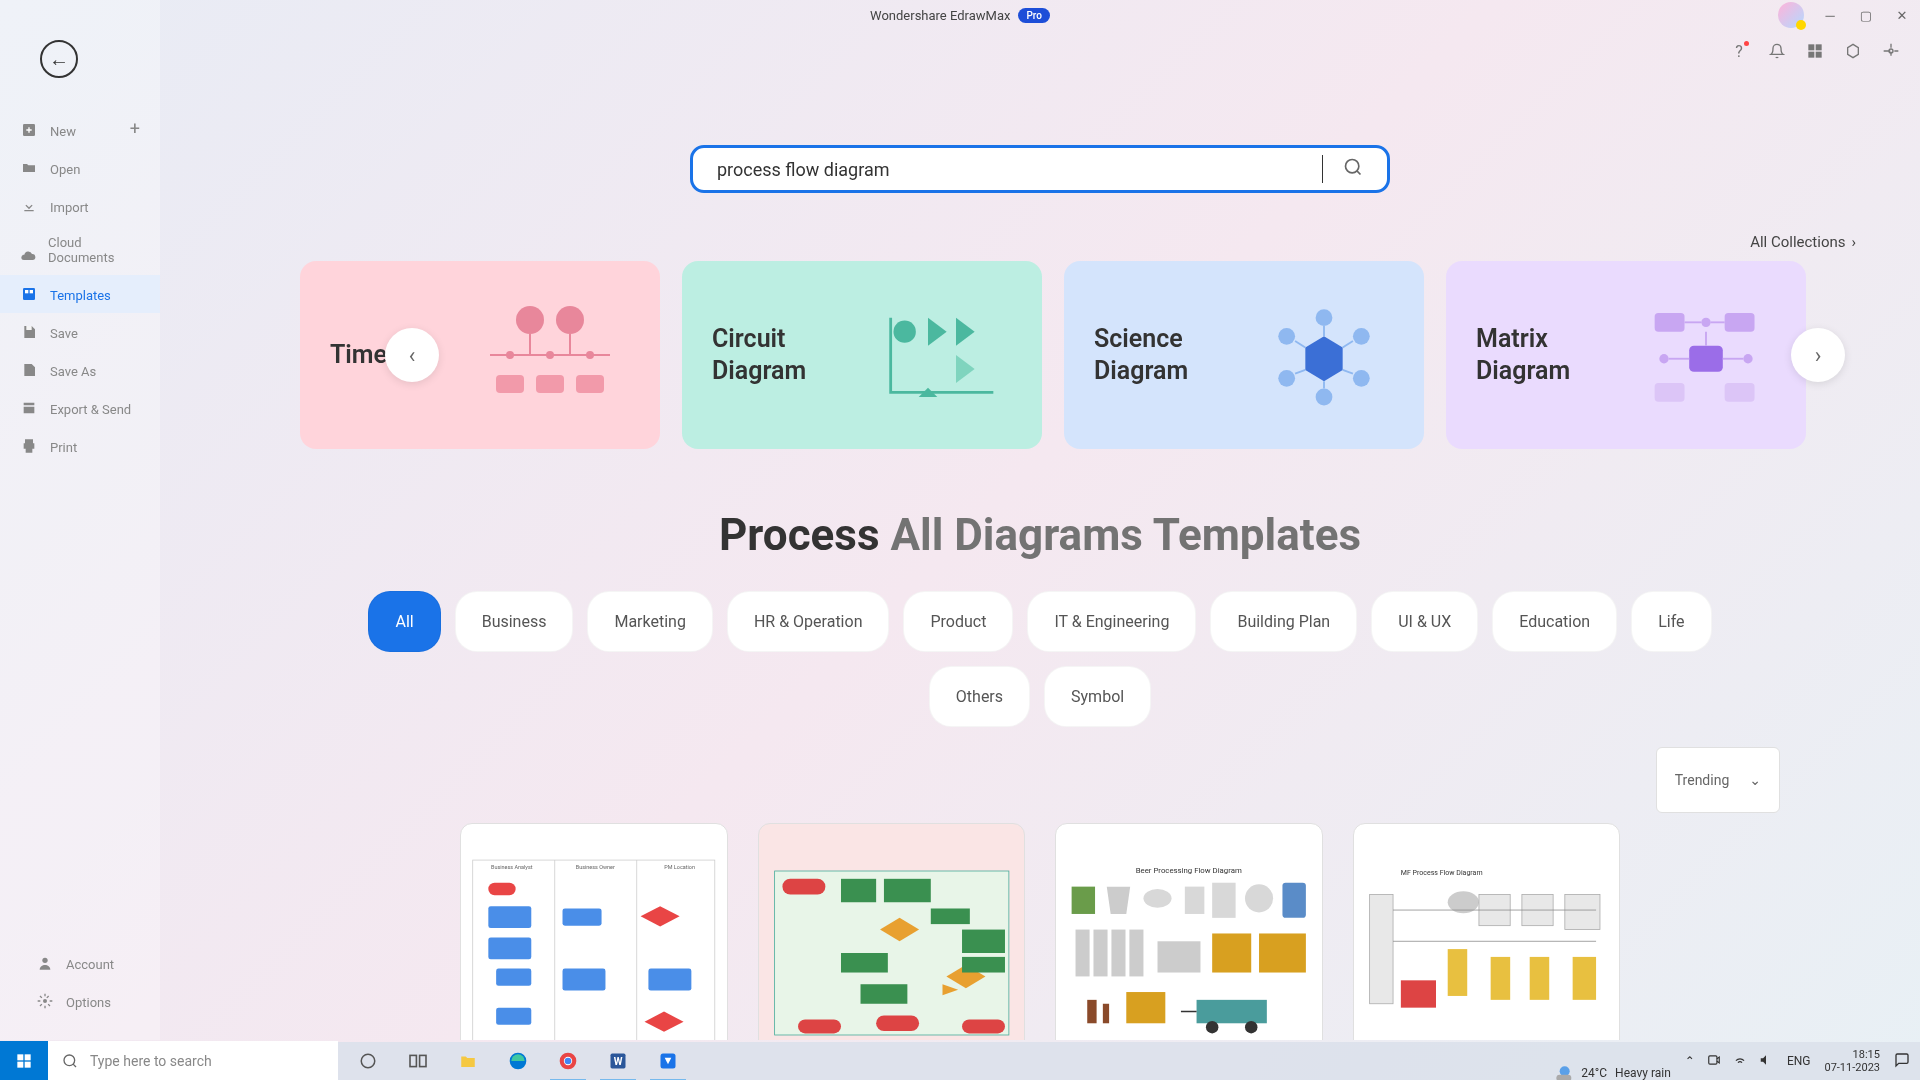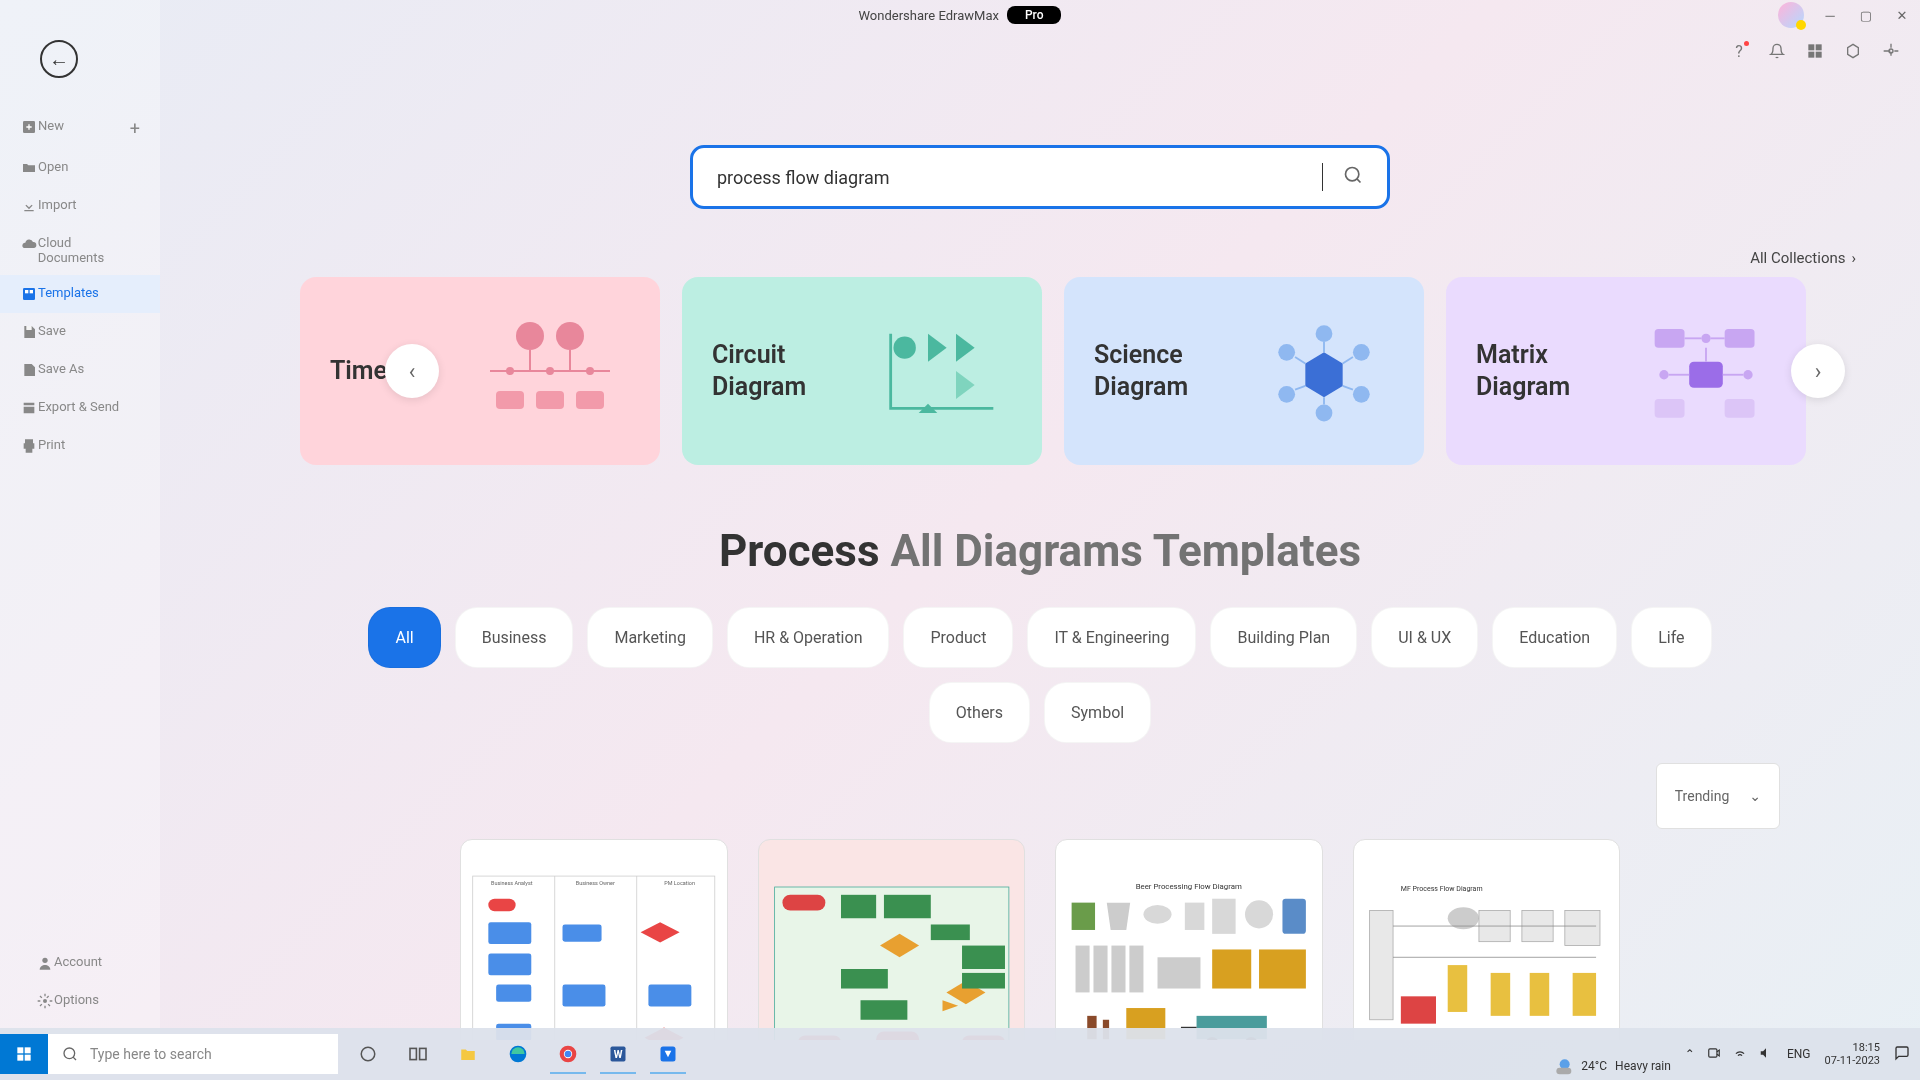--- a/index.html
+++ b/index.html
@@ -1,44 +1,44 @@
 <!DOCTYPE html>
 <html><head>
   <meta charset="utf-8">
   <style>
     * { margin: 0; padding: 0; box-sizing: border-box; font-family: -apple-system, BlinkMacSystemFont, "Segoe UI", Roboto, sans-serif; }
     body { width: 1920px; height: 1080px; overflow: hidden; background: linear-gradient(135deg, #e8ecf5 0%, #f5e8f0 50%, #e8f0f5 100%); }
     
     .titlebar { height: 30px; display: flex; align-items: center; justify-content: center; position: relative; padding: 0 8px; }
     .titlebar-title { font-size: 13px; color: #444; display: flex; align-items: center; gap: 8px; }
-    .pro-badge { background: #000000; color: #fff; font-size: 12px; padding: 2px 18px; border-radius: 8px; font-weight: 500; }
+    .pro-badge { background: #1d4ed8; color: #fff; font-size: 10px; padding: 2px 8px; border-radius: 8px; font-weight: 500; }
     .titlebar-right { position: absolute; right: 8px; display: flex; align-items: center; gap: 16px; }
     .avatar-circle { width: 26px; height: 26px; border-radius: 50%; background: linear-gradient(135deg, #ffb3d9, #b3d9ff); position: relative; }
     .avatar-badge { position: absolute; bottom: -2px; right: -2px; width: 10px; height: 10px; background: #ffd700; border-radius: 50%; }
     .win-btn { width: 20px; height: 20px; display: flex; align-items: center; justify-content: center; color: #666; font-size: 13px; cursor: pointer; }
     
     .toolbar-row { height: 42px; display: flex; align-items: center; justify-content: flex-end; padding-right: 20px; gap: 20px; }
     .toolbar-icon { width: 18px; height: 18px; color: #777; display: flex; align-items: center; justify-content: center; cursor: pointer; position: relative; }
     .red-dot { position: absolute; top: -1px; right: -1px; width: 5px; height: 5px; background: #ff4444; border-radius: 50%; }
     
     .sidebar { position: absolute; left: 0; top: 0; width: 160px; height: calc(100% - 40px); background: rgba(255,255,255,0.3); }
     .back-btn { width: 38px; height: 38px; border: 2px solid #333; border-radius: 50%; display: flex; align-items: center; justify-content: center; margin: 40px 0 20px 40px; cursor: pointer; }
     .back-arrow { font-size: 20px; color: #333; }
     
     .nav-list { margin-top: 30px; }
-    .nav-item { display: flex; align-items: flex-start; padding: 10px 20px; color: #888; font-size: 13px; cursor: pointer; }
+    .nav-item { display: flex; align-items: flex-end; gap: 12px; padding: 10px 20px; color: #888; font-size: 13px; cursor: pointer; }
     .nav-item.active { background: #e5eefc; color: #1a73e8; border-radius: 0; }
     .nav-icon { width: 18px; height: 18px; display: flex; align-items: center; justify-content: center; }
     .nav-plus { margin-left: auto; font-size: 18px; color: #888; }
     
     .nav-bottom { position: absolute; bottom: 20px; left: 16px; right: 0; }
     
     .main { position: absolute; left: 160px; top: 95px; right: 0; bottom: 40px; overflow: hidden; }
     
-    .search-box { width: 700px; height: 64px; margin: 50px auto 40px; border: 3px solid #1a73e8; border-radius: 14px; background: #fff; display: flex; align-items: center; padding: 0 24px; }
+    .search-box { width: 700px; height: 48px; margin: 50px auto 40px; border: 3px solid #1a73e8; border-radius: 14px; background: #fff; display: flex; align-items: center; padding: 0 24px; }
     .search-input { flex: 1; border: none; outline: none; font-size: 18px; color: #333; background: transparent; }
     .search-cursor { width: 1px; height: 28px; background: #333; margin-right: 20px; animation: blink 1s infinite; }
     @keyframes blink { 50% { opacity: 0; } }
     .search-icon-btn { color: #666; cursor: pointer; }
     
     .all-collections { text-align: right; padding-right: 64px; margin-bottom: 10px; color: #444; font-size: 15px; cursor: pointer; display: flex; align-items: center; justify-content: flex-end; gap: 6px; }
     
     .carousel { display: flex; align-items: center; gap: 22px; padding: 0 140px; position: relative; }
     .carousel-btn { width: 54px; height: 54px; border-radius: 50%; background: #fff; display: flex; align-items: center; justify-content: center; font-size: 22px; color: #666; cursor: pointer; box-shadow: 0 2px 8px rgba(0,0,0,0.1); position: absolute; z-index: 2; }
     .carousel-btn.left { left: 225px; }
@@ -59,21 +59,21 @@
     .filter-pill.active { background: #1a73e8; color: #fff; }
     
     .sort-row { display: flex; justify-content: flex-end; padding: 20px 140px 10px; }
     .sort-select { padding: 24px 18px; background: #fff; border: 1px solid #e0e0e0; border-radius: 6px; font-size: 14px; color: #666; cursor: pointer; display: flex; align-items: center; gap: 20px; }
     
     .template-grid { display: flex; gap: 30px; padding: 0 300px; }
     .template-card { flex: 1; cursor: pointer; }
     .template-preview { height: 260px; border: 1px solid #e0e0e0; border-radius: 12px; background: #fff; display: flex; align-items: center; justify-content: center; overflow: hidden; }
     .template-label { margin-top: 12px; font-size: 16px; color: #444; }
     
-    .taskbar { position: absolute; bottom: 0; left: 0; right: 0; height: 52px; background: rgba(220,225,235,0.95); display: flex; align-items: center; }
+    .taskbar { position: absolute; bottom: 0; left: 0; right: 0; height: 38px; background: rgba(220,225,235,0.95); display: flex; align-items: center; }
     .tb-start { width: 48px; height: 40px; background: #0078d4; display: flex; align-items: center; justify-content: center; }
     .tb-search { display: flex; align-items: center; gap: 12px; padding: 0 14px; width: 290px; height: 40px; background: #fff; color: #888; font-size: 14px; }
     .tb-apps { display: flex; gap: 2px; margin-left: 6px; }
     .tb-app { width: 48px; height: 40px; display: flex; align-items: center; justify-content: center; position: relative; }
     .tb-app.active::after { content: ''; position: absolute; bottom: 0; left: 6px; right: 6px; height: 2px; background: #76b9ed; }
     .tb-right { margin-left: auto; display: flex; align-items: center; gap: 14px; padding-right: 10px; font-size: 12px; color: #333; }
     .tb-weather { display: flex; align-items: center; gap: 8px; margin-top: 23px; }
     .tb-datetime { text-align: right; line-height: 1.2; font-size: 11px; }
     .tb-tray-icons { display: flex; align-items: center; gap: 12px; }
     

